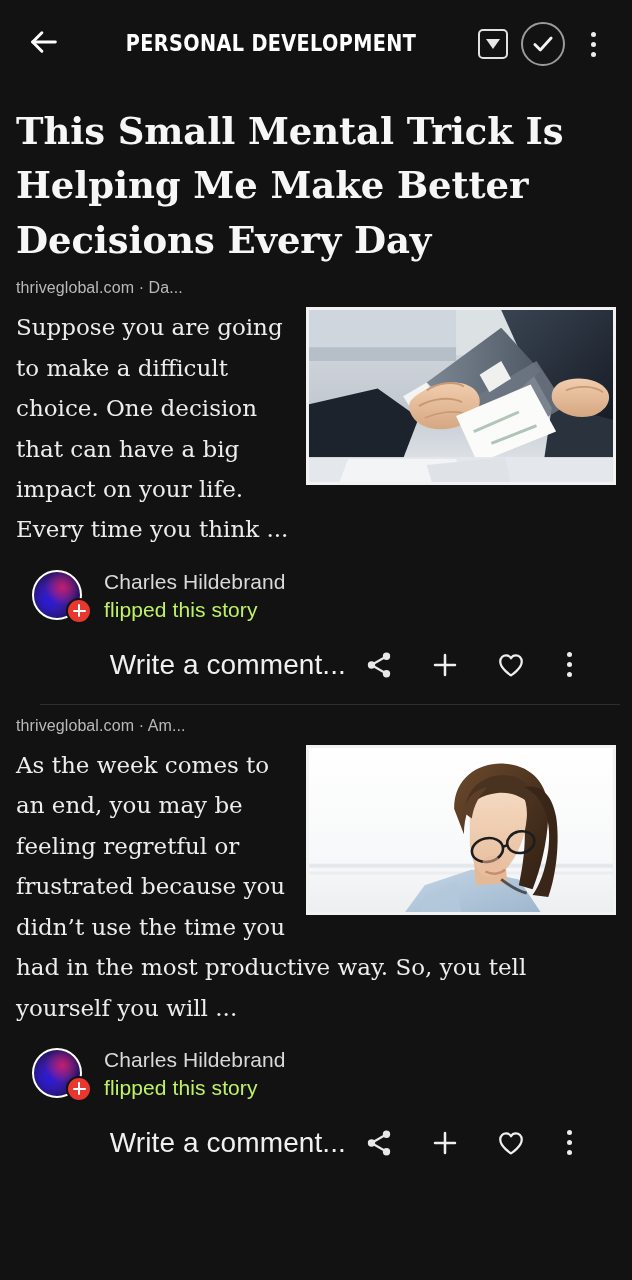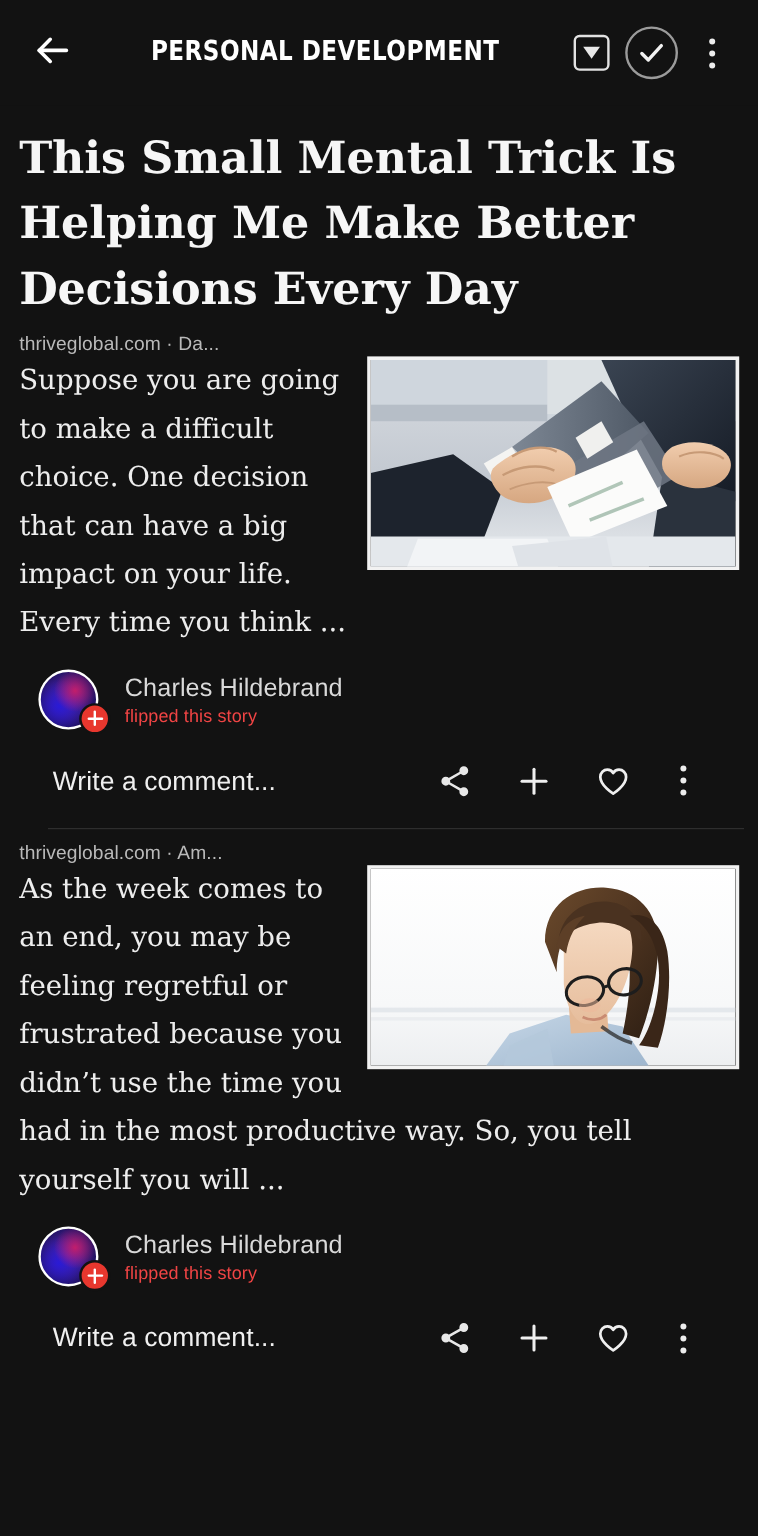--- a/index.html
+++ b/index.html
@@ -110,21 +110,21 @@
   .article-2 .headline { font-size: 29px; line-height: 1.60; padding-top: 14px; }
 
   .source {
     font-family: "Liberation Sans", sans-serif;
     font-size: 16px;
     color: #b9b9b9;
     margin-top: 12px;
     letter-spacing: 0.1px;
   }
 
-  .body-wrap { position: relative; }
+  .body-wrap { position: relative; margin-top: 10px; }
 
   .thumb {
     float: right;
     width: 310px;
     height: 178px;
     margin: 0 0 6px 14px;
     border: 3px solid #f2f2f2;
     overflow: hidden;
     position: relative;
     background: #1a1a1a;
@@ -169,37 +169,38 @@
   }
   .badge-plus::before { width: 13px; height: 2px; }
   .badge-plus::after  { width: 2px; height: 13px; }
 
   .attr-text { margin-left: 20px; }
   .attr-name {
     font-size: 21px; color: #d9d9d9; line-height: 1.33;
     letter-spacing: 0.1px;
   }
   .attr-sub {
-    font-size: 15px; color: #ef4444; line-height: 1.33;
+    font-size: 21px; color: #bef264; line-height: 1.33;
     letter-spacing: 0.1px;
   }
 
   
   .actionbar {
     display: flex;
     align-items: center;
     padding: 0 22px 0 28px;
     height: 62px;
     margin-top: 10px;
   }
   .comment-text {
-    font-size: 22px;
+    font-size: 28px;
     color: #f0f0f0;
     flex: 1 1 auto;
     letter-spacing: 0.1px;
+    text-align: right;
   }
   .act {
     width: 66px; height: 62px;
     display: flex; align-items: center; justify-content: center;
     flex: 0 0 auto;
   }
   .act.last { width: 50px; }
 
   .divider {
     height: 1px;

